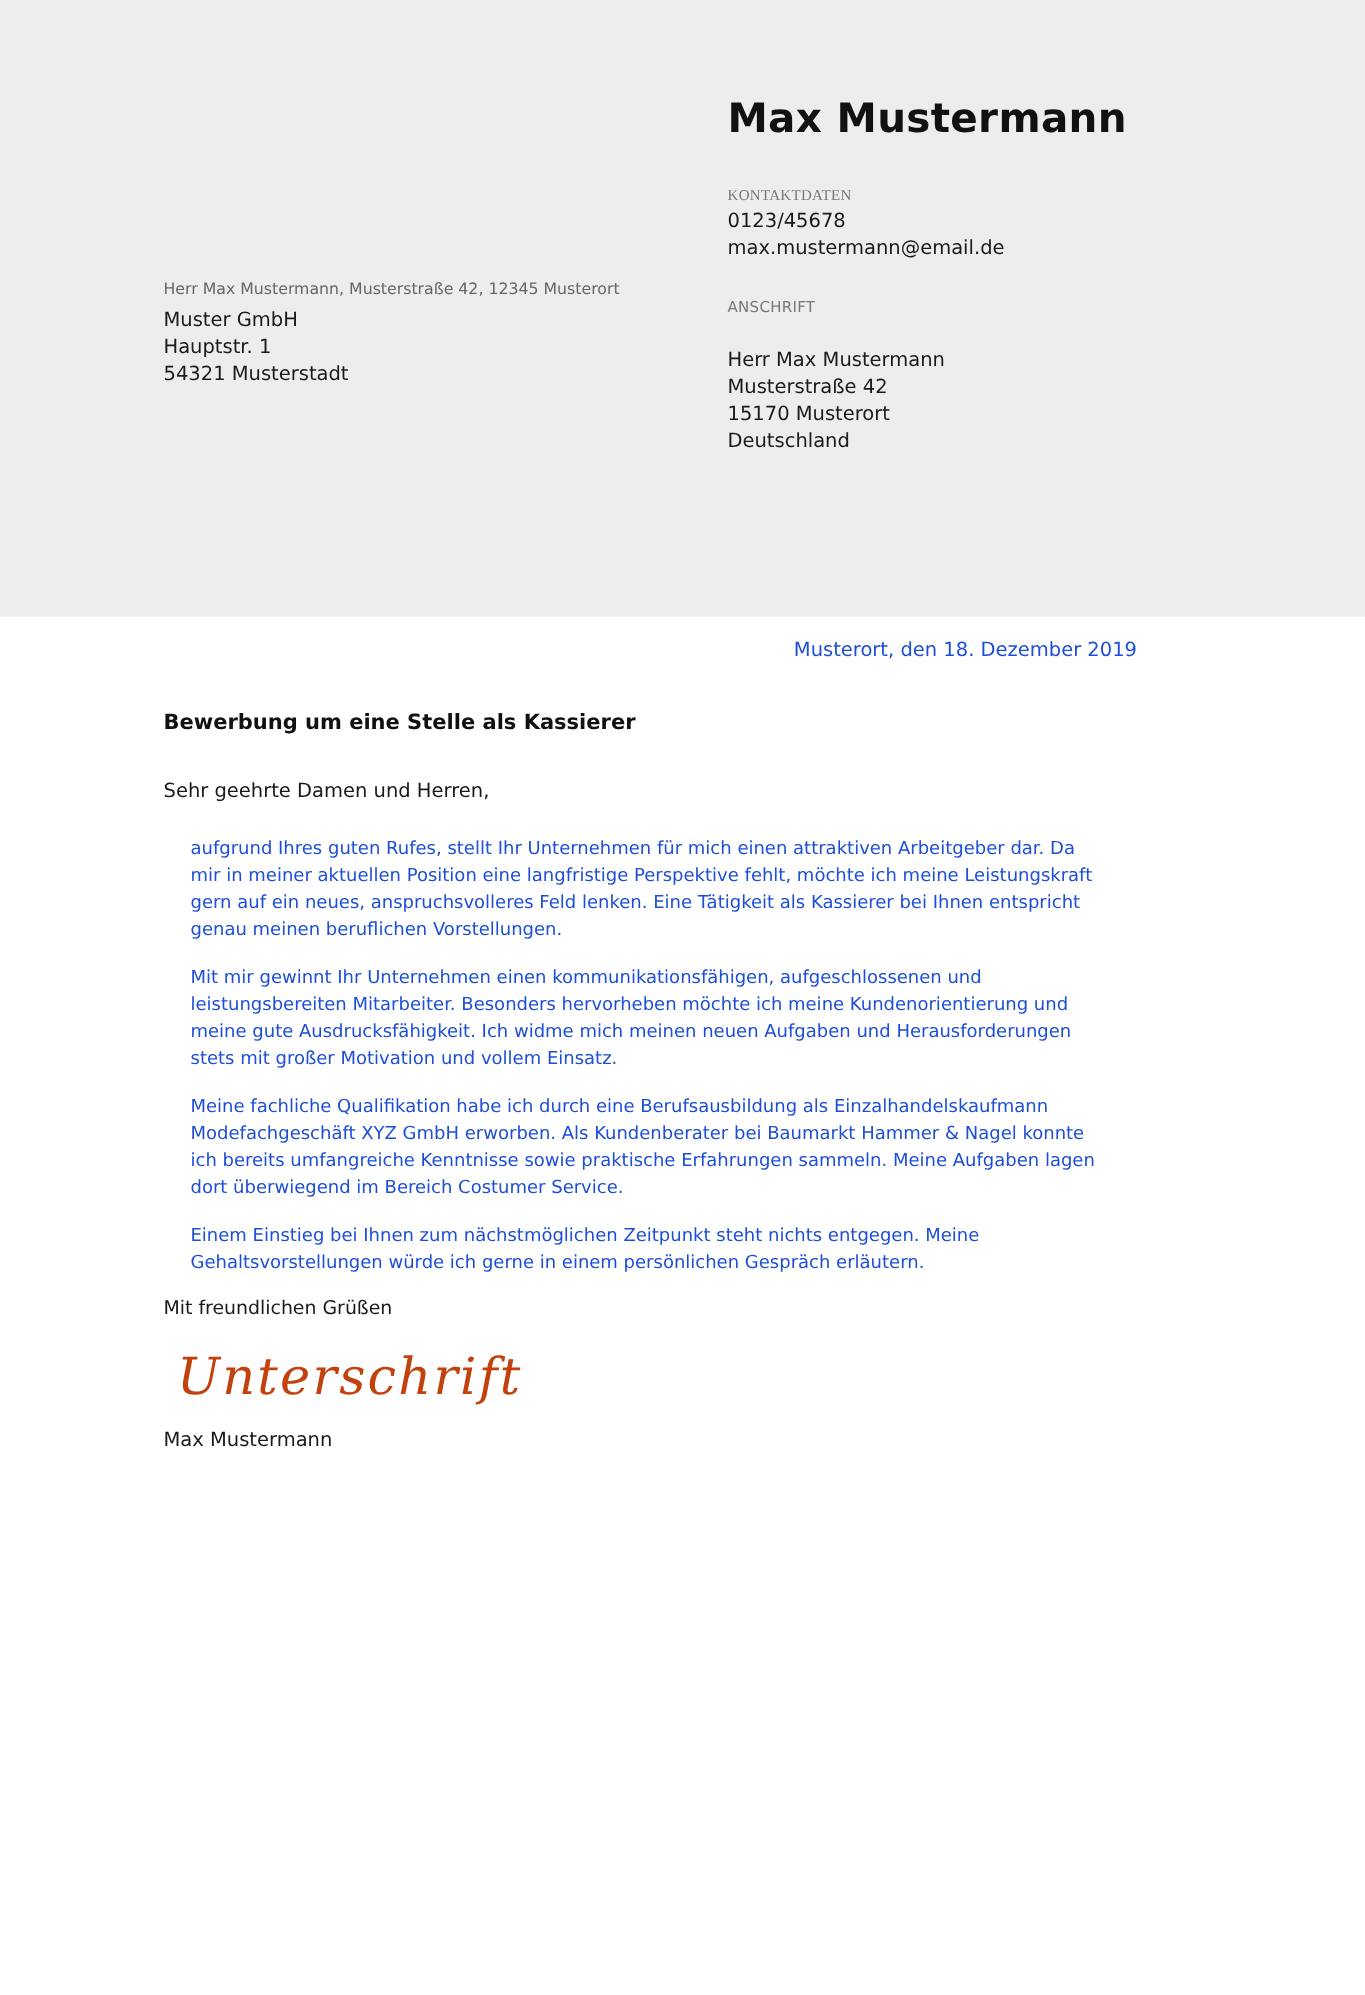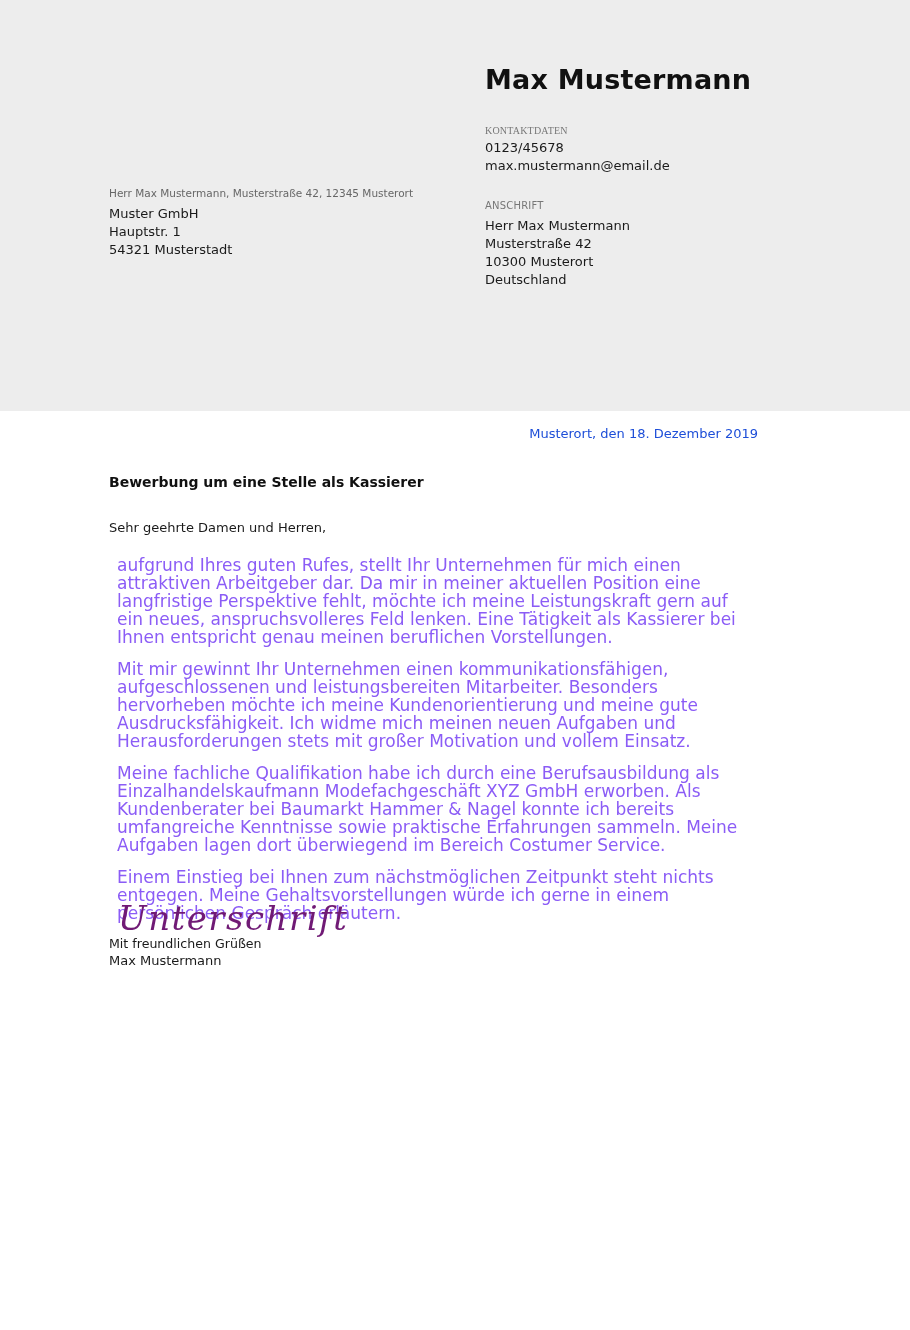--- a/index.html
+++ b/index.html
@@ -6,50 +6,50 @@
     body { width: 910px; height: 1330px; position: relative; overflow: hidden;
            font-family: "DejaVu Sans", sans-serif; color: #111; }
     .header { position: absolute; left: 0; top: 0; width: 910px; height: 411px; background: #ededed; }
     .name { position: absolute; left: 485px; top: 64px; font-size: 27px; font-weight: bold; color: #111;
             letter-spacing: 0.2px; font-family: "DejaVu Sans", sans-serif; }
     .label { font-size: 10px; color: #777; text-transform: uppercase; letter-spacing: 0.2px; }
     .txt { font-size: 13px; line-height: 18px; color: #1a1a1a; }
     .contact { position: absolute; left: 485px; top: 125px; }
     .contact .label { margin-bottom: 3px; font-family: Liberation Serif, serif; }
     .address { position: absolute; left: 485px; top: 200px; }
-    .address .label { margin-bottom: 6px; }
+    .address .label { margin-bottom: 21px; }
     .sender-line { position: absolute; left: 109px; top: 187px; font-size: 10.5px; color: #666; }
     .recipient { position: absolute; left: 109px; top: 205px; }
     .date { position: absolute; right: 152px; top: 426px; font-size: 13px; color: #1d4ed8; }
     .subject { position: absolute; left: 109px; top: 474px; font-size: 14px; font-weight: bold; color: #111; }
     .salutation { position: absolute; left: 109px; top: 520px; font-size: 13px; color: #1a1a1a; text-align: center; }
     .body { position: absolute; left: 109px; top: 556px; width: 630px; }
-    .body p { margin: 0 0 14px 8px; font-size: 17px; line-height: 18px; color: #8b5cf6; }
+    .body p { margin: 0 0 14px 18px; font-size: 12px; line-height: 18px; color: #1d4ed8; }
     .closing { font-size: 12.6px; color: #1a1a1a; }
     .signature { position: absolute; left: 118px; top: 898px; font-family: "DejaVu Serif", serif; font-style: italic;
-                 font-size: 34px; color: #701a75; letter-spacing: 1.5px; }
+                 font-size: 34px; color: #c2410c; letter-spacing: 1.5px; }
     .signed-name { position: absolute; left: 109px; top: 953px; font-size: 13px; color: #1a1a1a; }
   </style>
 </head>
 <body>
 
 <div class="header">
   <div class="name">Max Mustermann</div>
 
   <div class="contact">
     <div class="label">KONTAKTDATEN</div>
     <div class="txt">0123/45678</div>
     <div class="txt">max.mustermann@email.de</div>
   </div>
 
   <div class="address">
     <div class="label">ANSCHRIFT</div>
     <div class="txt">Herr Max Mustermann</div>
     <div class="txt">Musterstraße 42</div>
-    <div class="txt">10300 Musterort</div>
+    <div class="txt">15170 Musterort</div>
     <div class="txt">Deutschland</div>
   </div>
 
   <div class="sender-line">Herr Max Mustermann, Musterstraße 42, 12345 Musterort</div>
 
   <div class="recipient">
     <div class="txt">Muster GmbH</div>
     <div class="txt">Hauptstr. 1</div>
     <div class="txt">54321 Musterstadt</div>
   </div>

